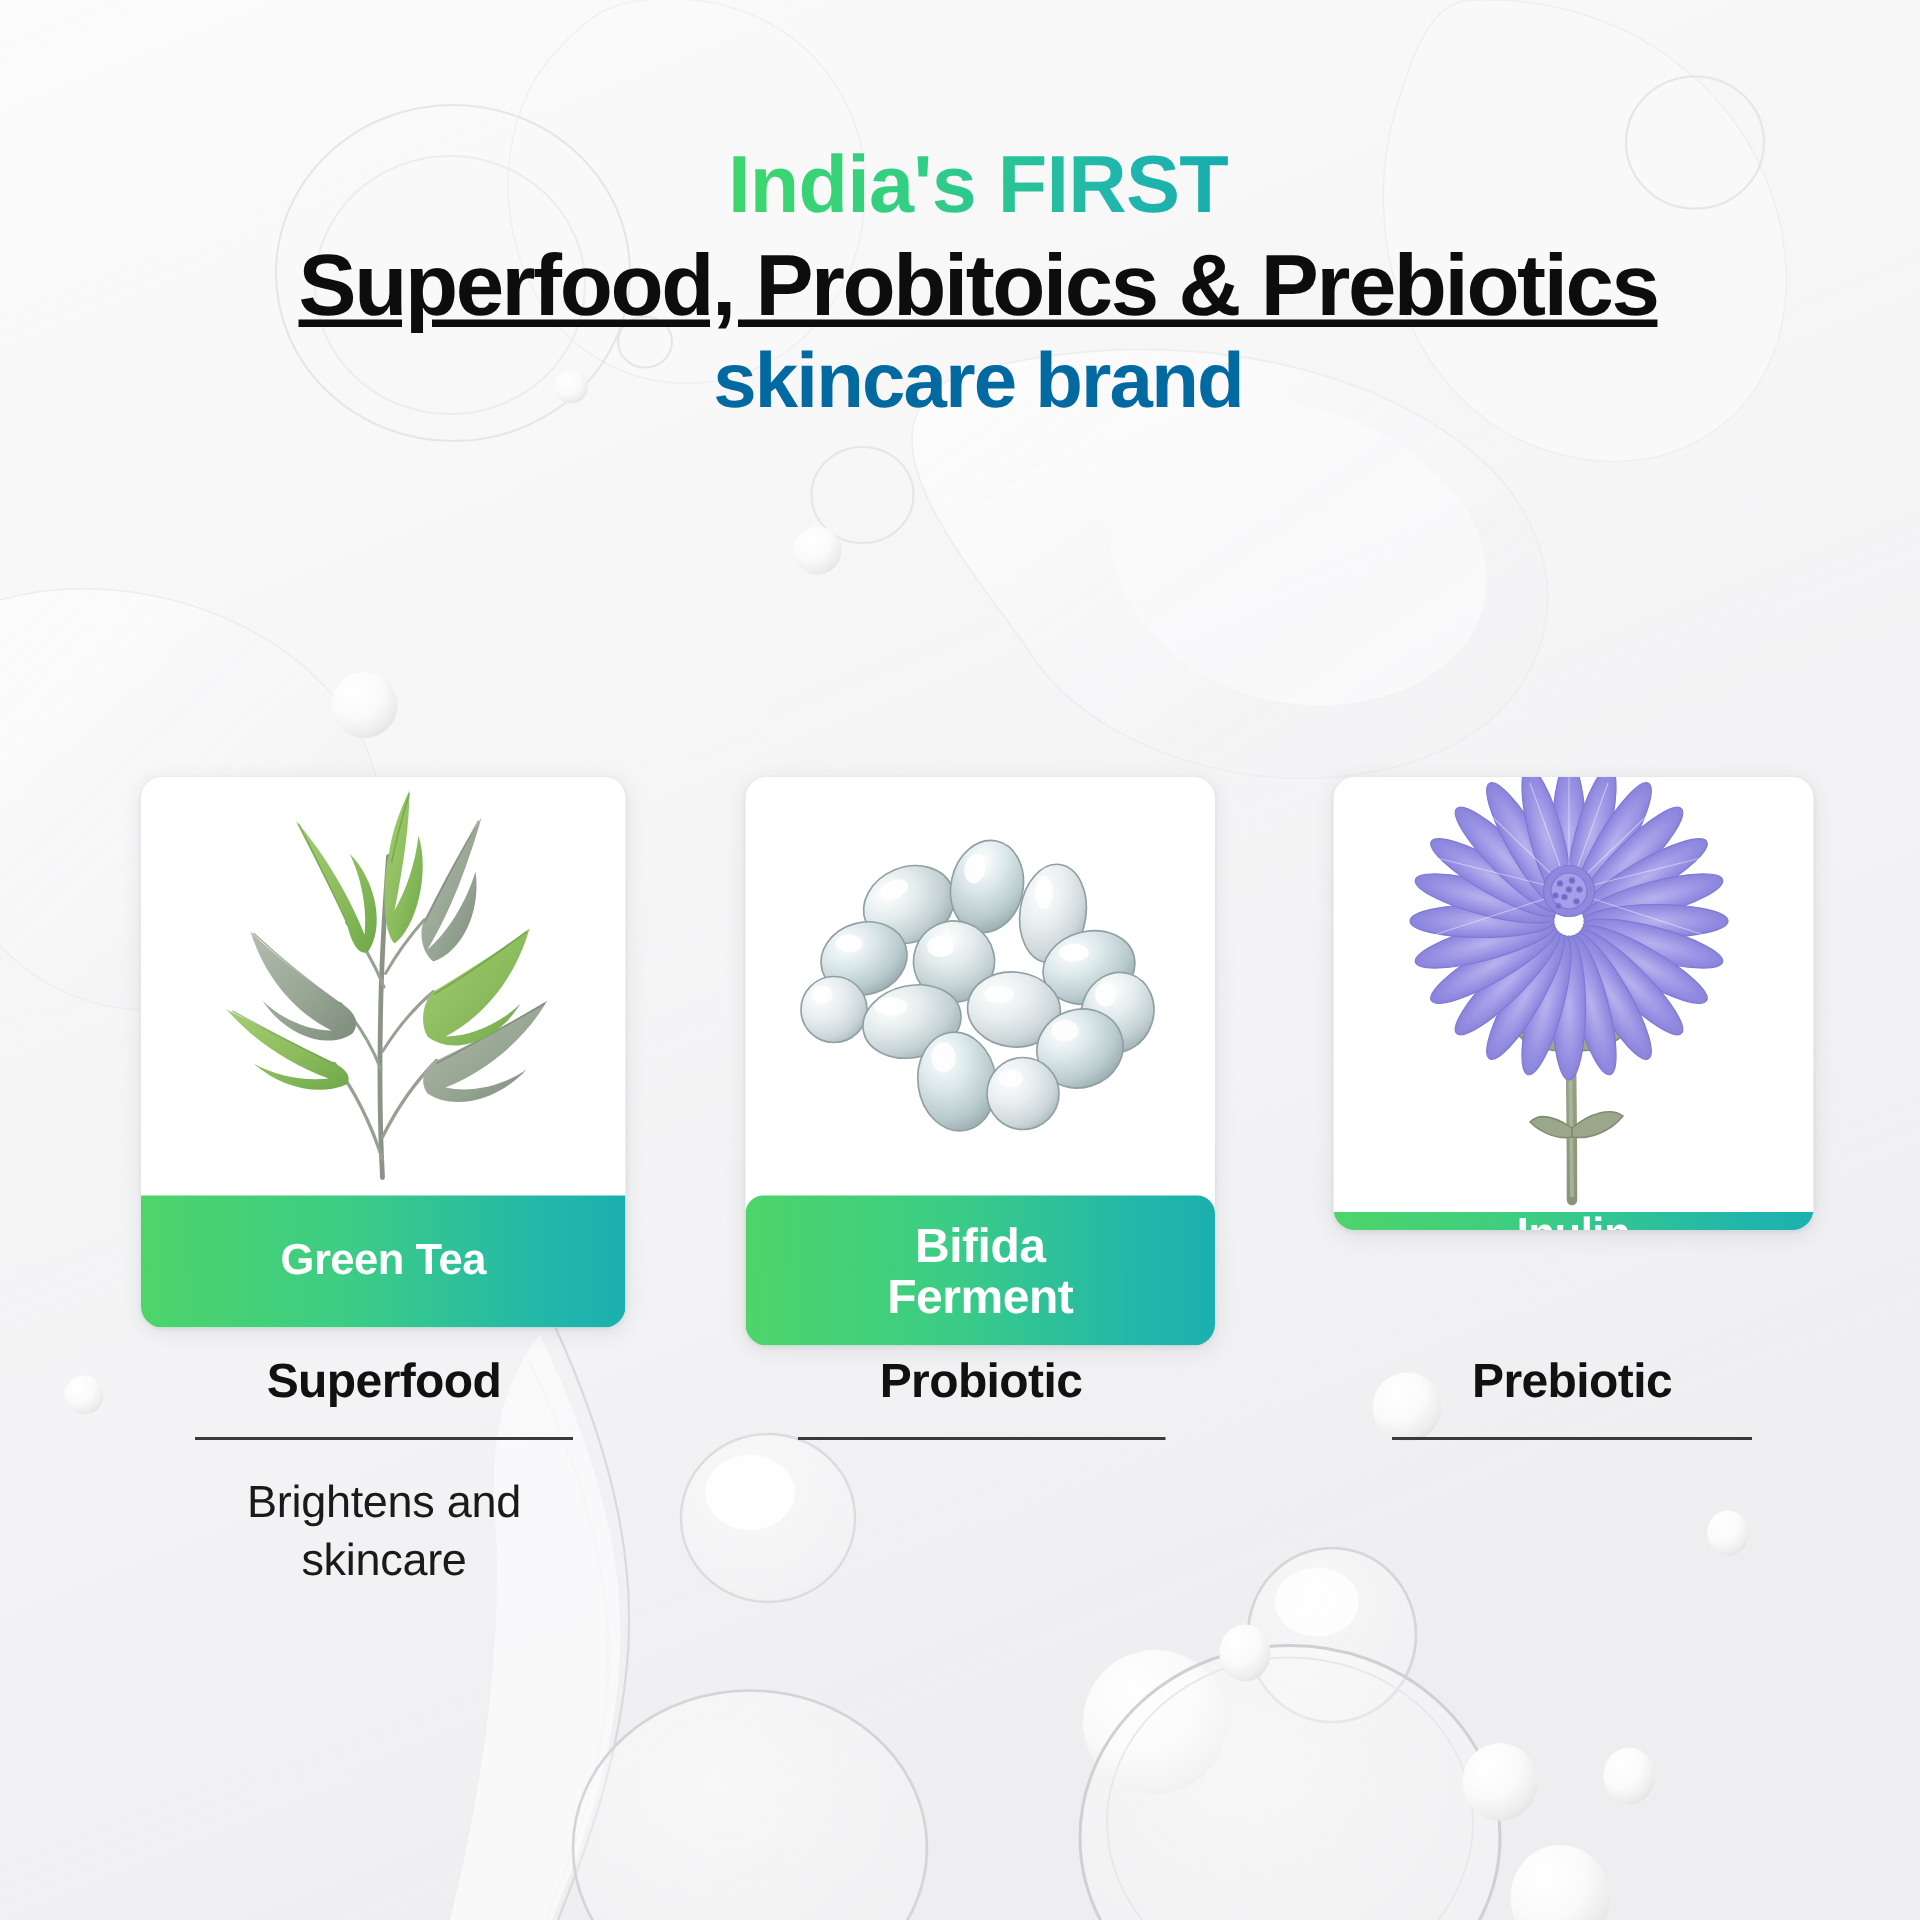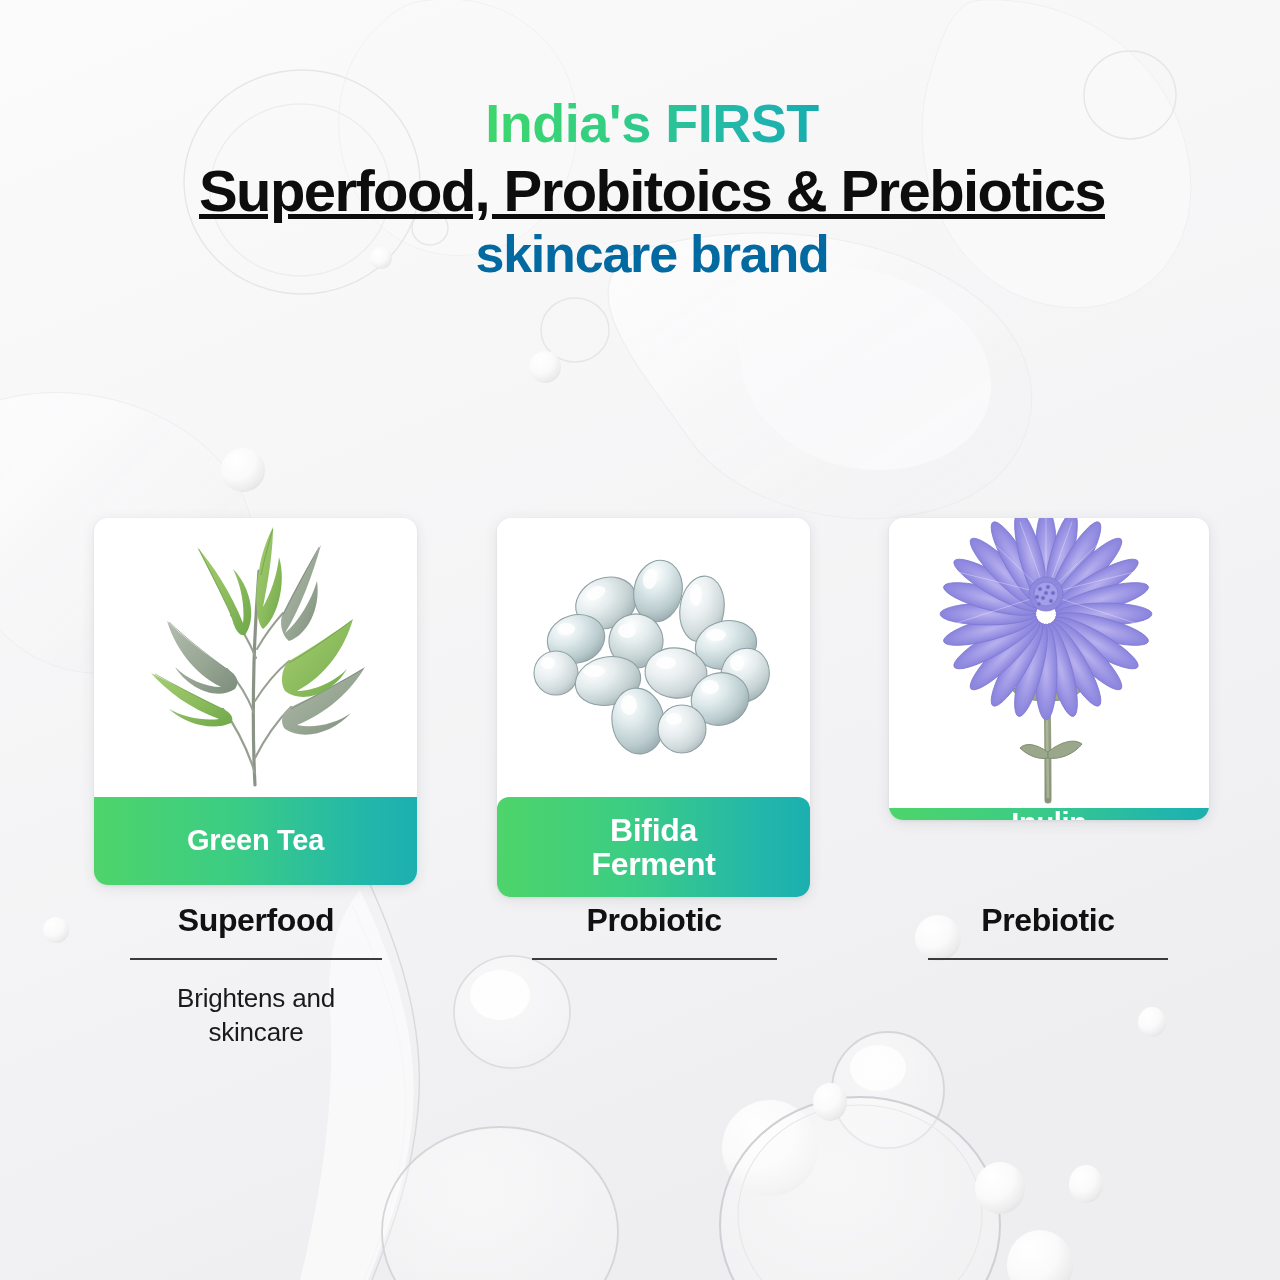--- a/index.html
+++ b/index.html
@@ -58,21 +58,21 @@
 
   
   #card-green-tea{left:82px;width:323px;height:367px;}
   #card-bifida  {left:485px;width:313px;height:379px;}
   #card-inulin  {left:877px;width:320px;height:302px;}
 
   
   .caption{position:absolute;text-align:center;}
   .cap-title{font-size:32px;font-weight:bold;color:#111;letter-spacing:-0.4px;line-height:1.1;}
   .cap-rule{height:2px;background:#3a3a3a;margin:20px auto 0 auto;}
-  .cap-desc{font-size:26px;color:#1a1a1a;line-height:1.3;margin-top:22px;letter-spacing:-0.2px;}
+  .cap-desc{font-size:30px;color:#1a1a1a;line-height:1.3;margin-top:22px;letter-spacing:-0.2px;}
 
   #caption-superfood{left:115px;top:903px;width:258px;}
   #caption-probiotic{left:513px;top:903px;width:258px;}
   #caption-prebiotic{left:907px;top:903px;width:258px;}
   #caption-superfood .cap-rule{width:252px;}
   #caption-probiotic .cap-rule{width:245px;}
   #caption-prebiotic .cap-rule{width:240px;}
 </style>
 </head>
 <body>

